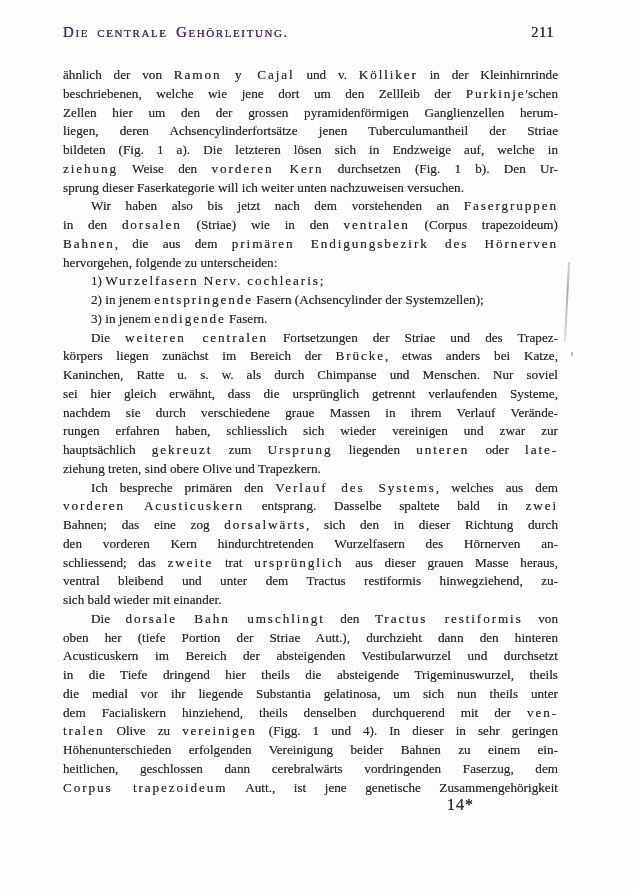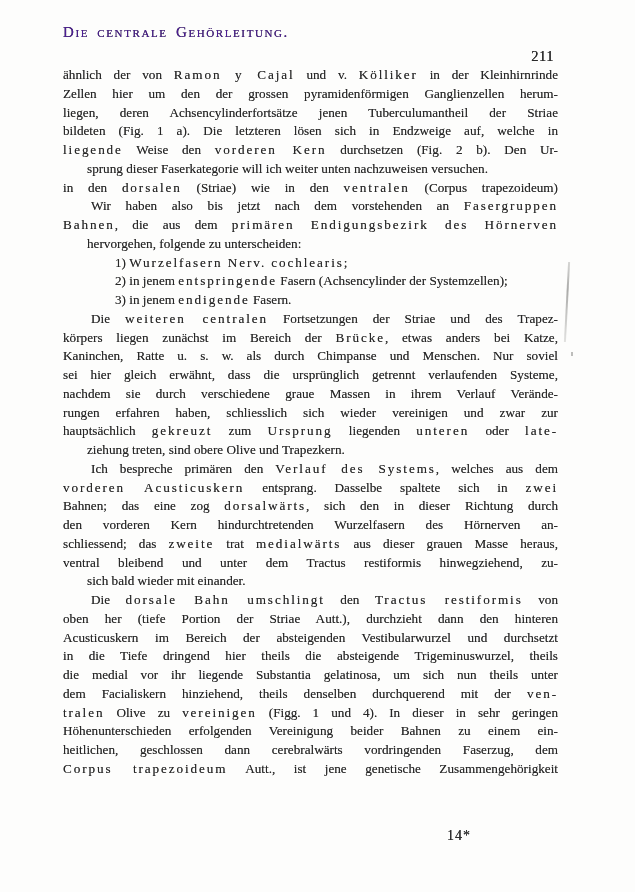--- a/index.html
+++ b/index.html
@@ -35,49 +35,48 @@
     text-shadow: 0 0 0.3px #2a2a2a;
   }
   .page-number {
     position: absolute;
     right: 4px;
     top: 0;
     font-size: 14.5px;
     letter-spacing: 0.5px;
     color: #2a2a2a;
     text-shadow: 0 0 0.3px #2a2a2a;
-    margin-top: 24px;
   }
   .body-text {
     position: absolute;
     top: 66px;
     left: 63px;
     width: 495px;
     font-size: 13.2px;
     color: #272727;
     text-shadow: 0 0 0.35px rgba(30,30,30,0.55);
   }
   .line {
     height: 18.75px;
     line-height: 18.75px;
     text-align: justify;
     text-align-last: justify;
     overflow: hidden;
     white-space: nowrap; 
   }
   .line { white-space: normal; }
-  .line.last { text-align-last: left; margin-left: 24px; }
+  .line.last { text-align-last: left; }
   .line.indent { text-indent: 28px; }
   .para.list .line { text-align: left; text-align-last: left; }
   .sp { letter-spacing: 1.9px; }
   .footer-sig {
     position: absolute;
     left: 447px;
-    top: 828px;
-    font-size: 14px;
+    top: 796px;
+    font-size: 16px;
     letter-spacing: 1px;
     color: #2e2e2e;
     text-shadow: 0 0 0.3px #2e2e2e;
   }
   .pencil-mark {
     position: absolute;
     left: 566px;
     top: 262px;
     width: 1.5px;
     height: 80px;
@@ -100,53 +99,54 @@
 <div class="page">
 
   <div class="header">
     <div class="header-title">Die centrale Gehörleitung.</div>
     <div class="page-number">211</div>
   </div>
 
   <div class="body-text">
       <div class="para">
         <div class="line"><span>ähnlich der von </span><span class="sp">Ramon y Cajal</span><span> und v. </span><span class="sp">Kölliker</span><span> in der Kleinhirnrinde</span></div>
+        <div class="line"><span>beschriebenen, welche wie jene dort um den Zellleib der </span><span class="sp">Purkinje</span><span>'schen</span></div>
         <div class="line"><span>Zellen hier um den der grossen pyramidenförmigen Ganglienzellen herum-</span></div>
         <div class="line"><span>liegen, deren Achsencylinderfortsätze jenen Tuberculumantheil der Striae</span></div>
         <div class="line"><span>bildeten (Fig. 1 a). Die letzteren lösen sich in Endzweige auf, welche in</span></div>
-        <div class="line"><span class="sp">liegende</span><span> Weise den </span><span class="sp">vorderen Kern</span><span> durchsetzen (Fig. 2 b). Den Ur-</span></div>
+        <div class="line"><span class="sp">ziehung</span><span> Weise den </span><span class="sp">vorderen Kern</span><span> durchsetzen (Fig. 1 b). Den Ur-</span></div>
         <div class="line last"><span>sprung dieser Faserkategorie will ich weiter unten nachzuweisen versuchen.</span></div>
       </div>
       <div class="para">
+        <div class="line indent"><span>Wir haben also bis jetzt nach dem vorstehenden an </span><span class="sp">Fasergruppen</span></div>
         <div class="line"><span>in den </span><span class="sp">dorsalen</span><span> (Striae) wie in den </span><span class="sp">ventralen</span><span> (Corpus trapezoideum)</span></div>
-        <div class="line indent"><span>Wir haben also bis jetzt nach dem vorstehenden an </span><span class="sp">Fasergruppen</span></div>
         <div class="line"><span class="sp">Bahnen</span><span>, die aus dem </span><span class="sp">primären Endigungsbezirk des Hörnerven</span></div>
         <div class="line last"><span>hervorgehen, folgende zu unterscheiden:</span></div>
       </div>
       <div class="para list">
         <div class="line last indent"><span>1) </span><span class="sp">Wurzelfasern Nerv. cochlearis</span><span>;</span></div>
         <div class="line last indent"><span>2) in jenem </span><span class="sp">entspringende</span><span> Fasern (Achsencylinder der Systemzellen);</span></div>
         <div class="line last indent"><span>3) in jenem </span><span class="sp">endigende</span><span> Fasern.</span></div>
       </div>
       <div class="para">
         <div class="line indent"><span>Die </span><span class="sp">weiteren centralen</span><span> Fortsetzungen der Striae und des Trapez-</span></div>
         <div class="line"><span>körpers liegen zunächst im Bereich der </span><span class="sp">Brücke</span><span>, etwas anders bei Katze,</span></div>
         <div class="line"><span>Kaninchen, Ratte u. s. w. als durch Chimpanse und Menschen. Nur soviel</span></div>
         <div class="line"><span>sei hier gleich erwähnt, dass die ursprünglich getrennt verlaufenden Systeme,</span></div>
         <div class="line"><span>nachdem sie durch verschiedene graue Massen in ihrem Verlauf Verände-</span></div>
         <div class="line"><span>rungen erfahren haben, schliesslich sich wieder vereinigen und zwar zur</span></div>
         <div class="line"><span>hauptsächlich </span><span class="sp">gekreuzt</span><span> zum </span><span class="sp">Ursprung</span><span> liegenden </span><span class="sp">unteren</span><span> oder </span><span class="sp">late-</span></div>
         <div class="line last"><span>ziehung treten, sind obere Olive und Trapezkern.</span></div>
       </div>
       <div class="para">
         <div class="line indent"><span>Ich bespreche primären den </span><span class="sp">Verlauf des Systems</span><span>, welches aus dem</span></div>
-        <div class="line"><span class="sp">vorderen Acusticuskern</span><span> entsprang. Dasselbe spaltete sich in </span><span class="sp">zwei</span></div>
+        <div class="line"><span class="sp">vorderen Acusticuskern</span><span> entsprang. Dasselbe spaltete bald in </span><span class="sp">zwei</span></div>
         <div class="line"><span>Bahnen; das eine zog </span><span class="sp">dorsalwärts</span><span>, sich den in dieser Richtung durch</span></div>
         <div class="line"><span>den vorderen Kern hindurchtretenden Wurzelfasern des Hörnerven an-</span></div>
-        <div class="line"><span>schliessend; das </span><span class="sp">zweite</span><span> trat </span><span class="sp">medialwärts</span><span> aus dieser grauen Masse heraus,</span></div>
+        <div class="line"><span>schliessend; das </span><span class="sp">zweite</span><span> trat </span><span class="sp">ursprünglich</span><span> aus dieser grauen Masse heraus,</span></div>
         <div class="line"><span>ventral bleibend und unter dem Tractus restiformis hinwegziehend, zu-</span></div>
         <div class="line last"><span>sich bald wieder mit einander.</span></div>
       </div>
       <div class="para">
         <div class="line indent"><span>Die </span><span class="sp">dorsale Bahn umschlingt</span><span> den </span><span class="sp">Tractus restiformis</span><span> von</span></div>
         <div class="line"><span>oben her (tiefe Portion der Striae Autt.), durchzieht dann den hinteren</span></div>
         <div class="line"><span>Acusticuskern im Bereich der absteigenden Vestibularwurzel und durchsetzt</span></div>
         <div class="line"><span>in die Tiefe dringend hier theils die absteigende Trigeminuswurzel, theils</span></div>
         <div class="line"><span>die medial vor ihr liegende Substantia gelatinosa, um sich nun theils unter</span></div>
         <div class="line"><span>dem Facialiskern hinziehend, theils denselben durchquerend mit der </span><span class="sp">ven-</span></div>

